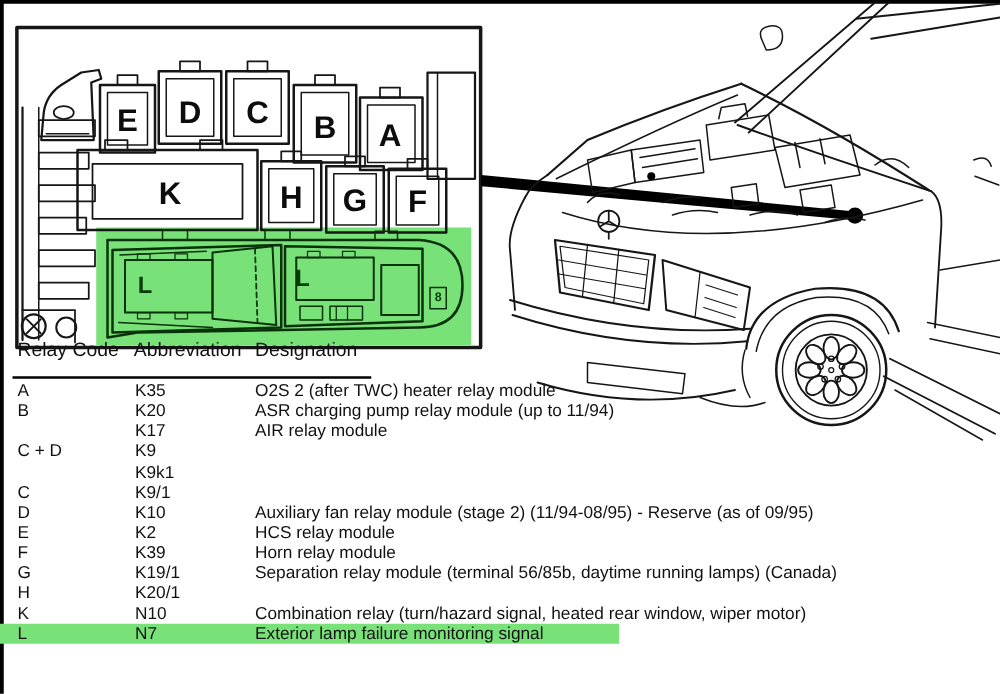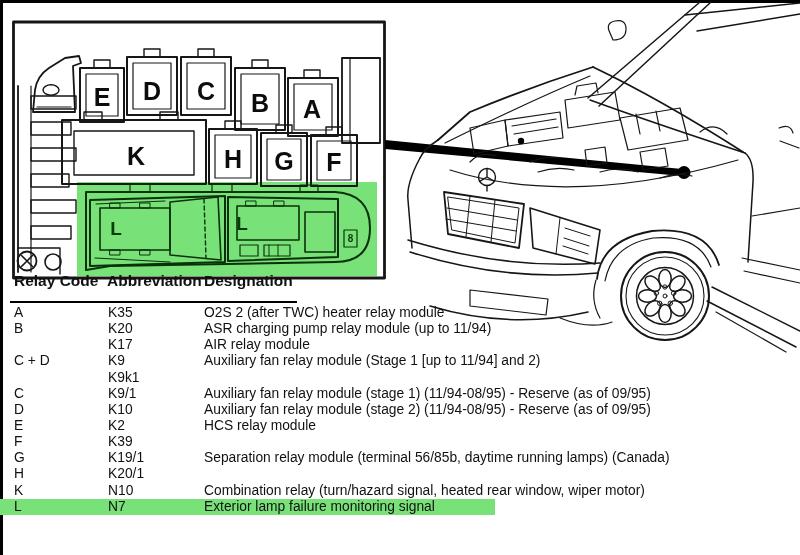--- a/index.html
+++ b/index.html
@@ -5,21 +5,21 @@
   html,body{margin:0;padding:0}
   body{width:800px;height:555px;position:relative;background:#fff;overflow:hidden;
        font-family:"Liberation Sans","DejaVu Sans",sans-serif;color:#111}
   .edge{position:absolute;background:#000}
   #artwork{position:absolute;left:0;top:0}
   .letter{position:absolute;transform:translate(-50%,-50%);font-weight:bold;color:#0c0c0c;
           font-family:"Liberation Sans","DejaVu Sans",sans-serif}
   .lt-big{font-size:25px}
   .lt-mod{font-size:19px;color:#063d06}
   .lt-tiny{font-size:10px;color:#063d06}
-  .thead-cell{position:absolute;top:272px;font-weight:bold;font-size:15.5px;white-space:nowrap}
+  .thead-cell{position:absolute;top:272px;font-weight:normal;font-size:15.5px;white-space:nowrap}
   #head-underline{position:absolute;left:10px;top:301px;width:287px;height:2.4px;background:#000}
   #rows{position:absolute;left:0;top:305px;width:800px}
   .trow{position:relative;height:16.15px;line-height:16.3px;font-size:13.8px;white-space:nowrap}
   .trow.hl{background:linear-gradient(to right,var(--hl) 0,var(--hl) 495px,transparent 495px)}
   .c-code{position:absolute;left:14px}
   .c-abbr{position:absolute;left:108px}
   .c-desig{position:absolute;left:204px}
 </style>
 </head>
 <body style="--hl: #78e178;">
@@ -250,44 +250,43 @@
     <span class="c-desig">ASR charging pump relay module (up to 11/94)</span>
   </div>
     <div class="trow">
     <span class="c-code"></span>
     <span class="c-abbr">K17</span>
     <span class="c-desig">AIR relay module</span>
   </div>
     <div class="trow">
     <span class="c-code">C + D</span>
     <span class="c-abbr">K9</span>
-    <span class="c-desig">Auxiliary fan relay module (Stage 1 [up to 11/94] and 2)</span>
   </div>
     <div class="trow">
     <span class="c-code"></span>
     <span class="c-abbr">K9k1</span>
   </div>
     <div class="trow">
     <span class="c-code">C</span>
     <span class="c-abbr">K9/1</span>
-    <span class="c-desig">Auxiliary fan relay module (stage 1) (11/94-08/95) -  Reserve (as of 09/95)</span>
   </div>
     <div class="trow">
     <span class="c-code">D</span>
     <span class="c-abbr">K10</span>
     <span class="c-desig">Auxiliary fan relay module (stage 2) (11/94-08/95) -  Reserve (as of 09/95)</span>
   </div>
     <div class="trow">
     <span class="c-code">E</span>
     <span class="c-abbr">K2</span>
     <span class="c-desig">HCS relay module</span>
   </div>
     <div class="trow">
     <span class="c-code">F</span>
     <span class="c-abbr">K39</span>
+    <span class="c-desig">Horn relay module</span>
   </div>
     <div class="trow">
     <span class="c-code">G</span>
     <span class="c-abbr">K19/1</span>
     <span class="c-desig">Separation relay module (terminal 56/85b, daytime  running lamps) (Canada)</span>
   </div>
     <div class="trow">
     <span class="c-code">H</span>
     <span class="c-abbr">K20/1</span>
   </div>

